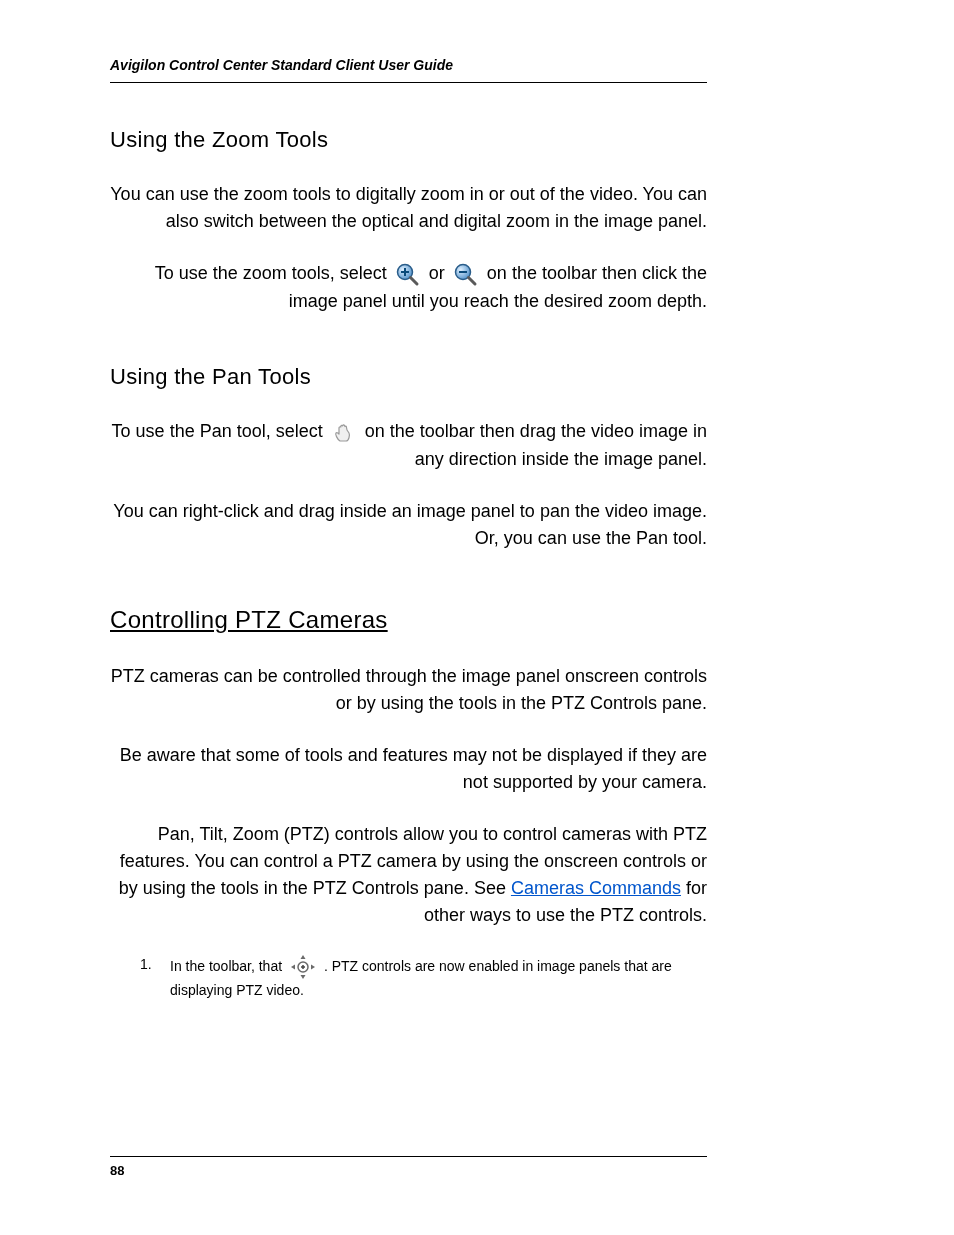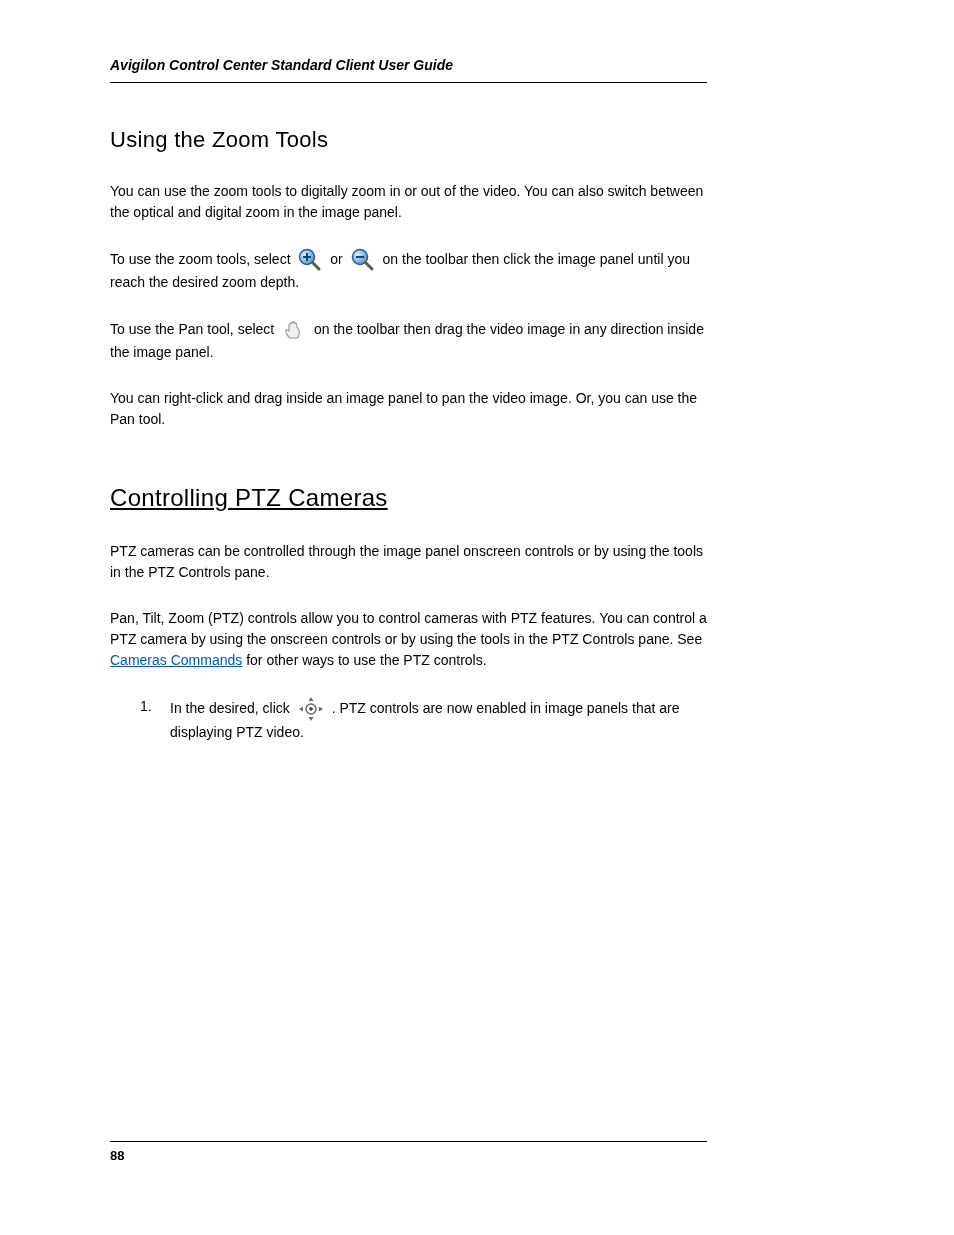--- a/index.html
+++ b/index.html
@@ -35,22 +35,23 @@
     letter-spacing: 0.3px;
   }
   .h2 {
     font-size: 24px;
     font-weight: 400;
     margin: 50px 0 25px 0;
     text-decoration: underline;
     letter-spacing: 0.3px;
   }
   .body {
-    font-size: 14px;
+    font-size: 18px;
     margin: 0 0 25px 0;
+    text-align: right;
   }
   .indent {
     padding-left: 30px;
   }
   .list-item {
     position: relative;
     padding-left: 30px;
     margin-bottom: 18px;
     font-size: 14px;
   }
@@ -68,21 +69,21 @@
     top: 0;
   }
   a.link {
     color: #0055cc;
     text-decoration: underline;
   }
   .footer {
     position: absolute;
     left: 110px;
     right: 110px;
-    bottom: 70px;
+    bottom: 55px;
     border-top: 1px solid #000;
     padding-top: 4px;
     font-weight: 700;
     font-size: 13px;
   }
 </style>
 </head>
 <body>
 
 <div class="page">
@@ -119,46 +120,48 @@
           </radialGradient>
         </defs>
         <circle cx="9" cy="9" r="7.5" fill="url(#zgl2)" stroke="#2a5d8a" stroke-width="1.5"></circle>
         <line x1="5" y1="9" x2="13" y2="9" stroke="#0a4a7a" stroke-width="2"></line>
         <line x1="14.5" y1="14.5" x2="21" y2="21" stroke="#5a5a5a" stroke-width="3" stroke-linecap="round"></line>
       </svg>
     </span>
     <span> on the toolbar then click the image panel until you reach the desired zoom depth.</span>
   </div>
 
+  <div class="h3" style="margin-top:45px;">Using the Pan Tools</div>
 
   <div class="body">
     <span>To use the Pan tool, select </span>
     <span class="icon-wrap">
       <svg width="24" height="24" viewBox="0 0 24 24">
         <path d="M 8 20 C 5 18 3 13 4 12 C 5 11 6 12 7 13 L 7 7 C 7 6 8 5.8 8.8 6 L 9 5 C 9 4 10.2 4 10.4 5 L 10.8 4.5 C 11 3.5 12.2 3.6 12.4 4.6 L 13 5.5 C 13.2 4.8 14.4 5 14.4 6 L 15 9 L 17 12 C 18 14 17 20 14 20 Z" fill="#f0f0f0" stroke="#9a9a9a" stroke-width="1.2" stroke-linejoin="round"></path>
       </svg>
     </span>
     <span> on the toolbar then drag the video image in any direction inside the image panel.</span>
   </div>
 
   <div class="body">You can right-click and drag inside an image panel to pan the video image. Or, you can use the Pan tool.</div>
 
   <div class="h2">Controlling PTZ Cameras</div>
 
   <div class="body">PTZ cameras can be controlled through the image panel onscreen controls or by using the tools in the PTZ Controls pane.</div>
+  <div class="body">Be aware that some of tools and features may not be displayed if they are not supported by your camera.</div>
 
 
   <div class="body">
     <span>Pan, Tilt, Zoom (PTZ) controls allow you to control cameras with PTZ features. You can control a PTZ camera by using the onscreen controls or by using the tools in the PTZ Controls pane. See </span><a class="link">Cameras Commands</a><span> for other ways to use the PTZ controls.</span>
   </div>
 
   <div class="indent">
     <div class="list-item">
       <span class="number">1.</span>
-      <span>In the desired, click </span>
+      <span>In the toolbar, that </span>
       <span class="icon-wrap">
         <svg width="26" height="26" viewBox="0 0 26 26">
           <circle cx="13" cy="13" r="5" fill="#ffffff" stroke="#6a6a6a" stroke-width="1.5"></circle>
           <line x1="11" y1="13" x2="15" y2="13" stroke="#444" stroke-width="1.5"></line>
           <line x1="13" y1="11" x2="13" y2="15" stroke="#444" stroke-width="1.5"></line>
           <polygon points="13,1 10.5,5 15.5,5" fill="#6a6a6a"></polygon>
           <polygon points="13,25 10.5,21 15.5,21" fill="#6a6a6a"></polygon>
           <polygon points="1,13 5,10.5 5,15.5" fill="#6a6a6a"></polygon>
           <polygon points="25,13 21,10.5 21,15.5" fill="#6a6a6a"></polygon>
         </svg>

